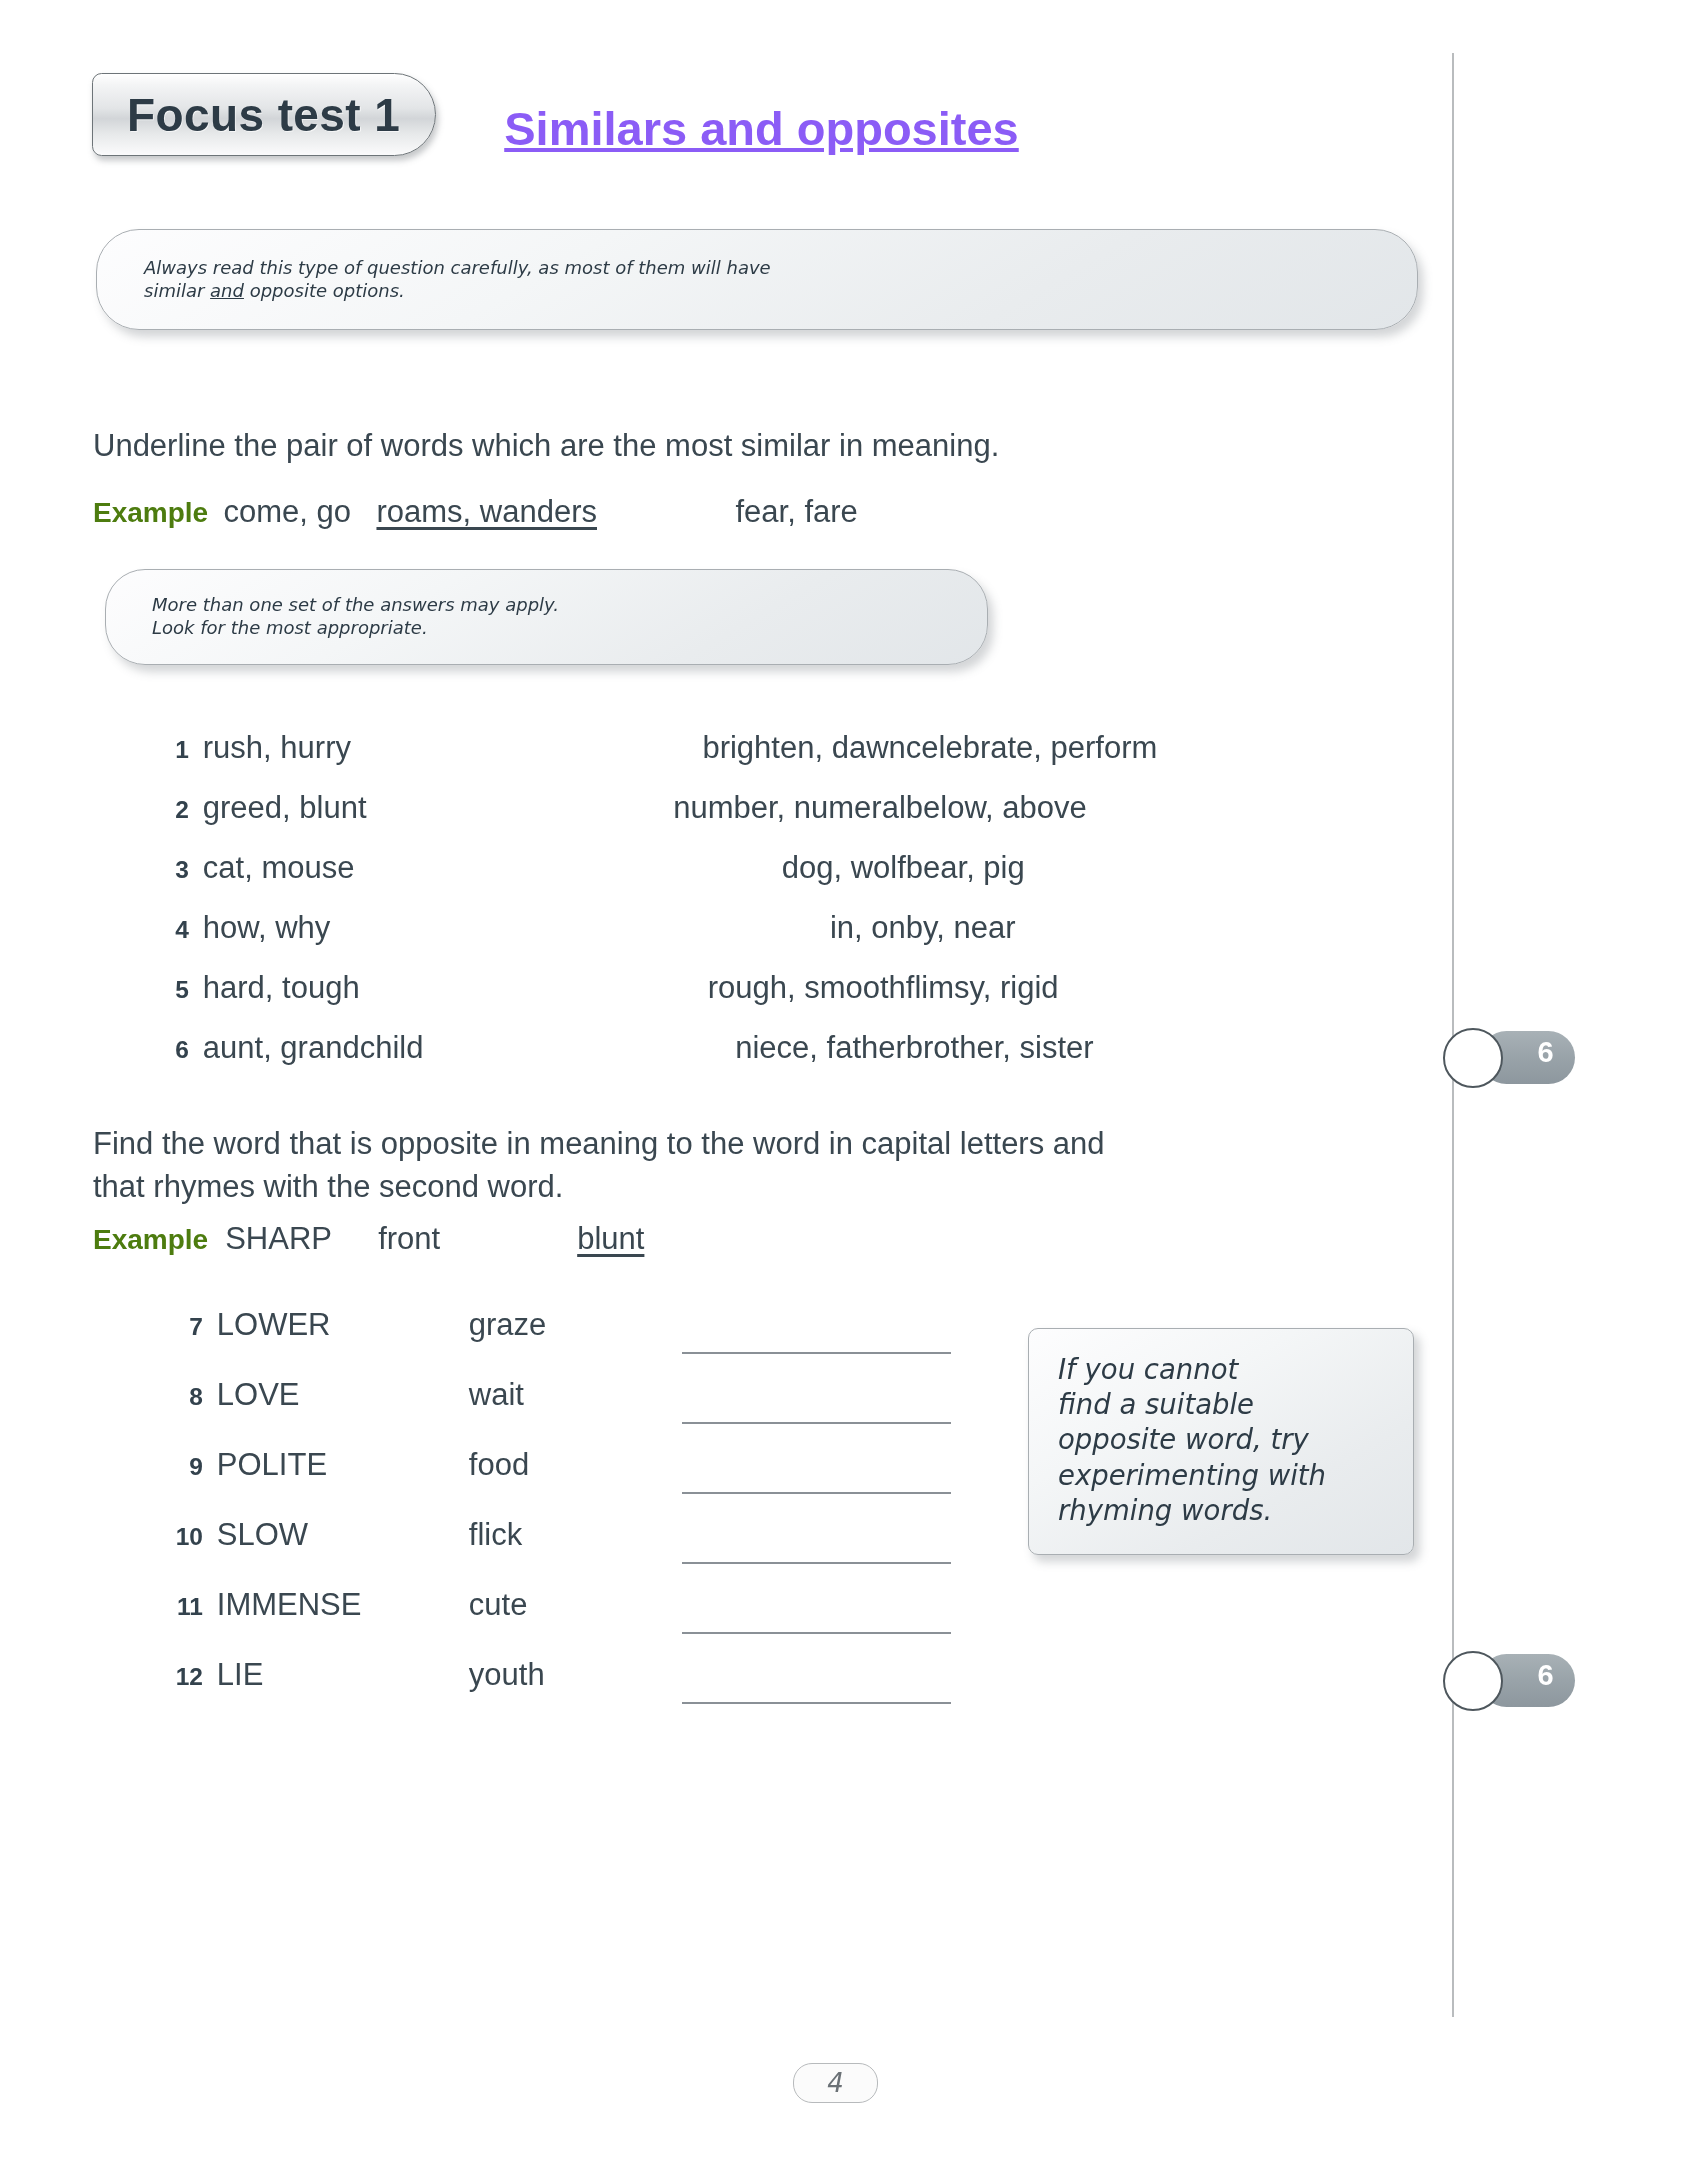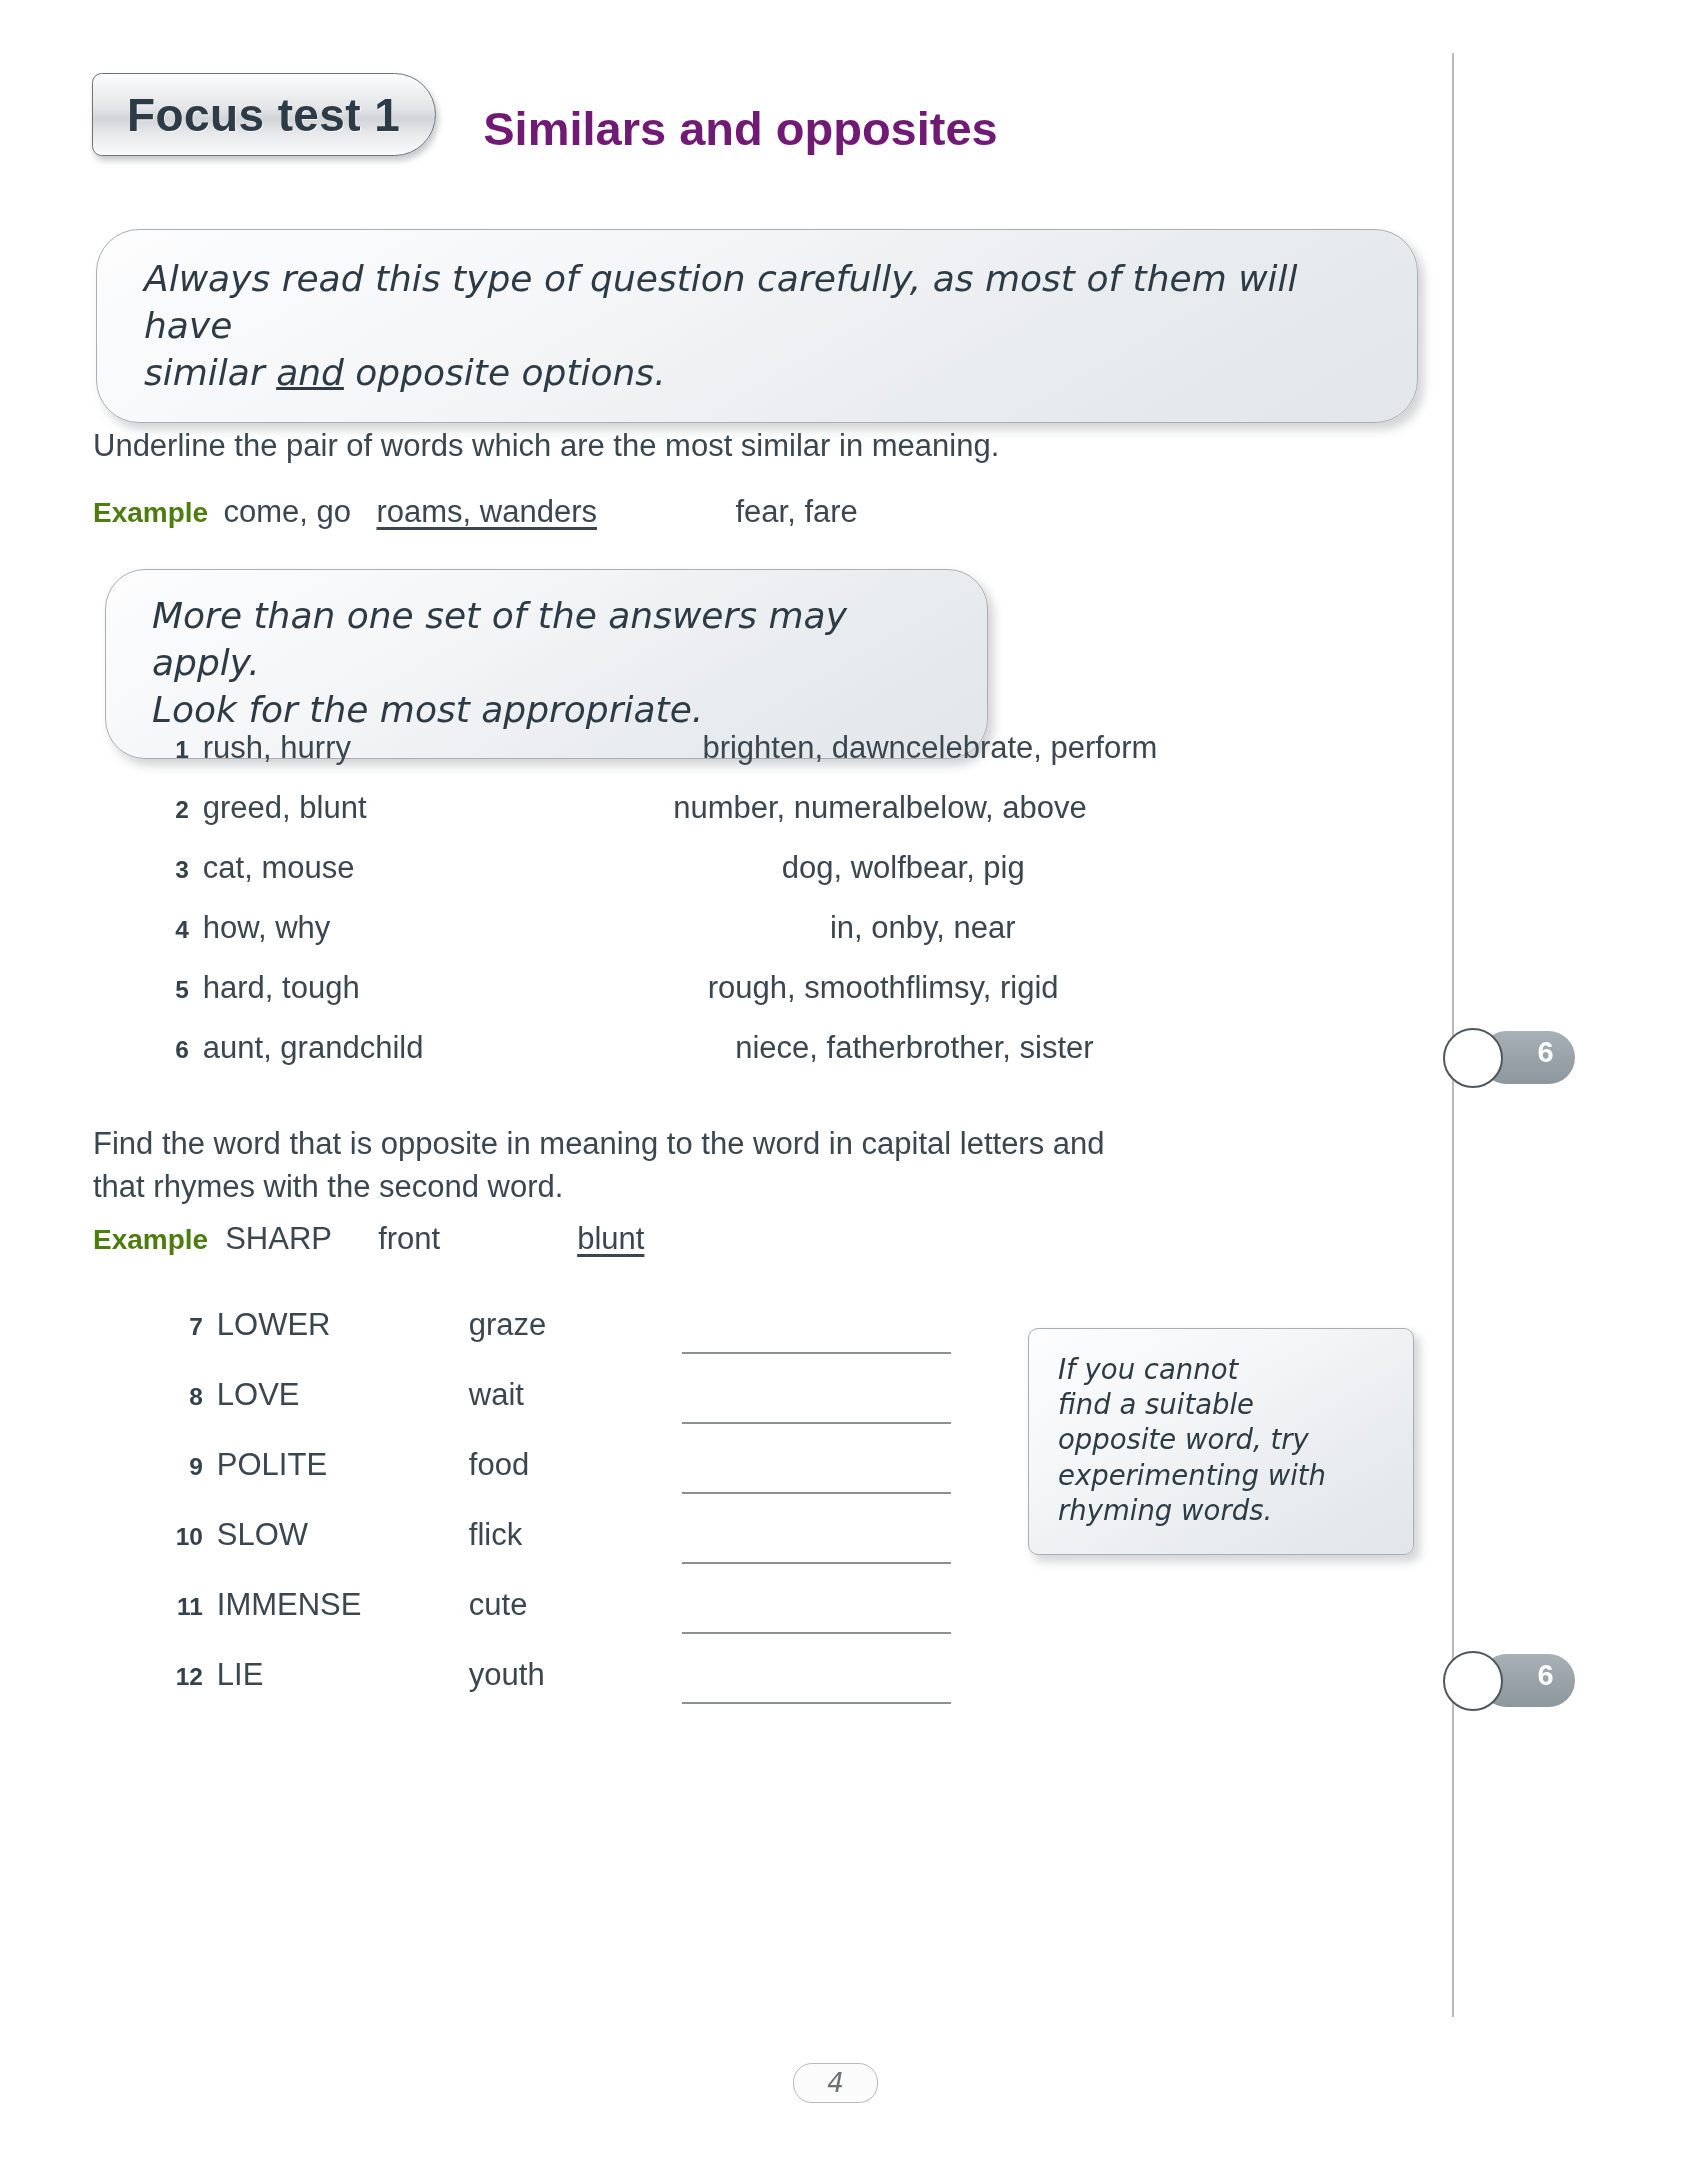--- a/index.html
+++ b/index.html
@@ -53,42 +53,43 @@
   }
   .focus-badge-text {
     font-size: 46px;
     font-weight: bold;
     letter-spacing: 0.4px;
     color: #2d3b46;
     white-space: nowrap;
     text-shadow: 0.8px 0.8px 0 rgba(255,255,255,0.65);
   }
   .page-heading {
-    margin-left: 47px;
+    margin-left: 68px;
     font-size: 47px;
     font-weight: bold;
-    color: #701a75;
+    color: #8b5cf6;
     white-space: nowrap;
+    text-decoration: underline;
   }
 
   
   .tip {
     position: absolute;
     box-sizing: border-box;
     border: 1.5px solid #a9aeb2;
     border-radius: 46px;
     background: linear-gradient(150deg,
         #fdfdfe 0%, #f4f6f7 35%, #e9ecee 70%, #e2e6e9 100%);
     box-shadow: 5.3px 6.9px 9.2px rgba(110,116,122,0.30);
     font-family: "DejaVu Sans", sans-serif;
     font-style: italic;
     color: #2d3b46;
   }
   .tip-text {
-    font-size: 36px;
+    font-size: 18px;
     line-height: 1.30;
     white-space: pre-line;
   }
   .tip-1 {
     left: 96px;
     top: 229px;
     width: 1322px;
     padding: 26px 44px 26px 47px;
     border-radius: 43px;
   }

